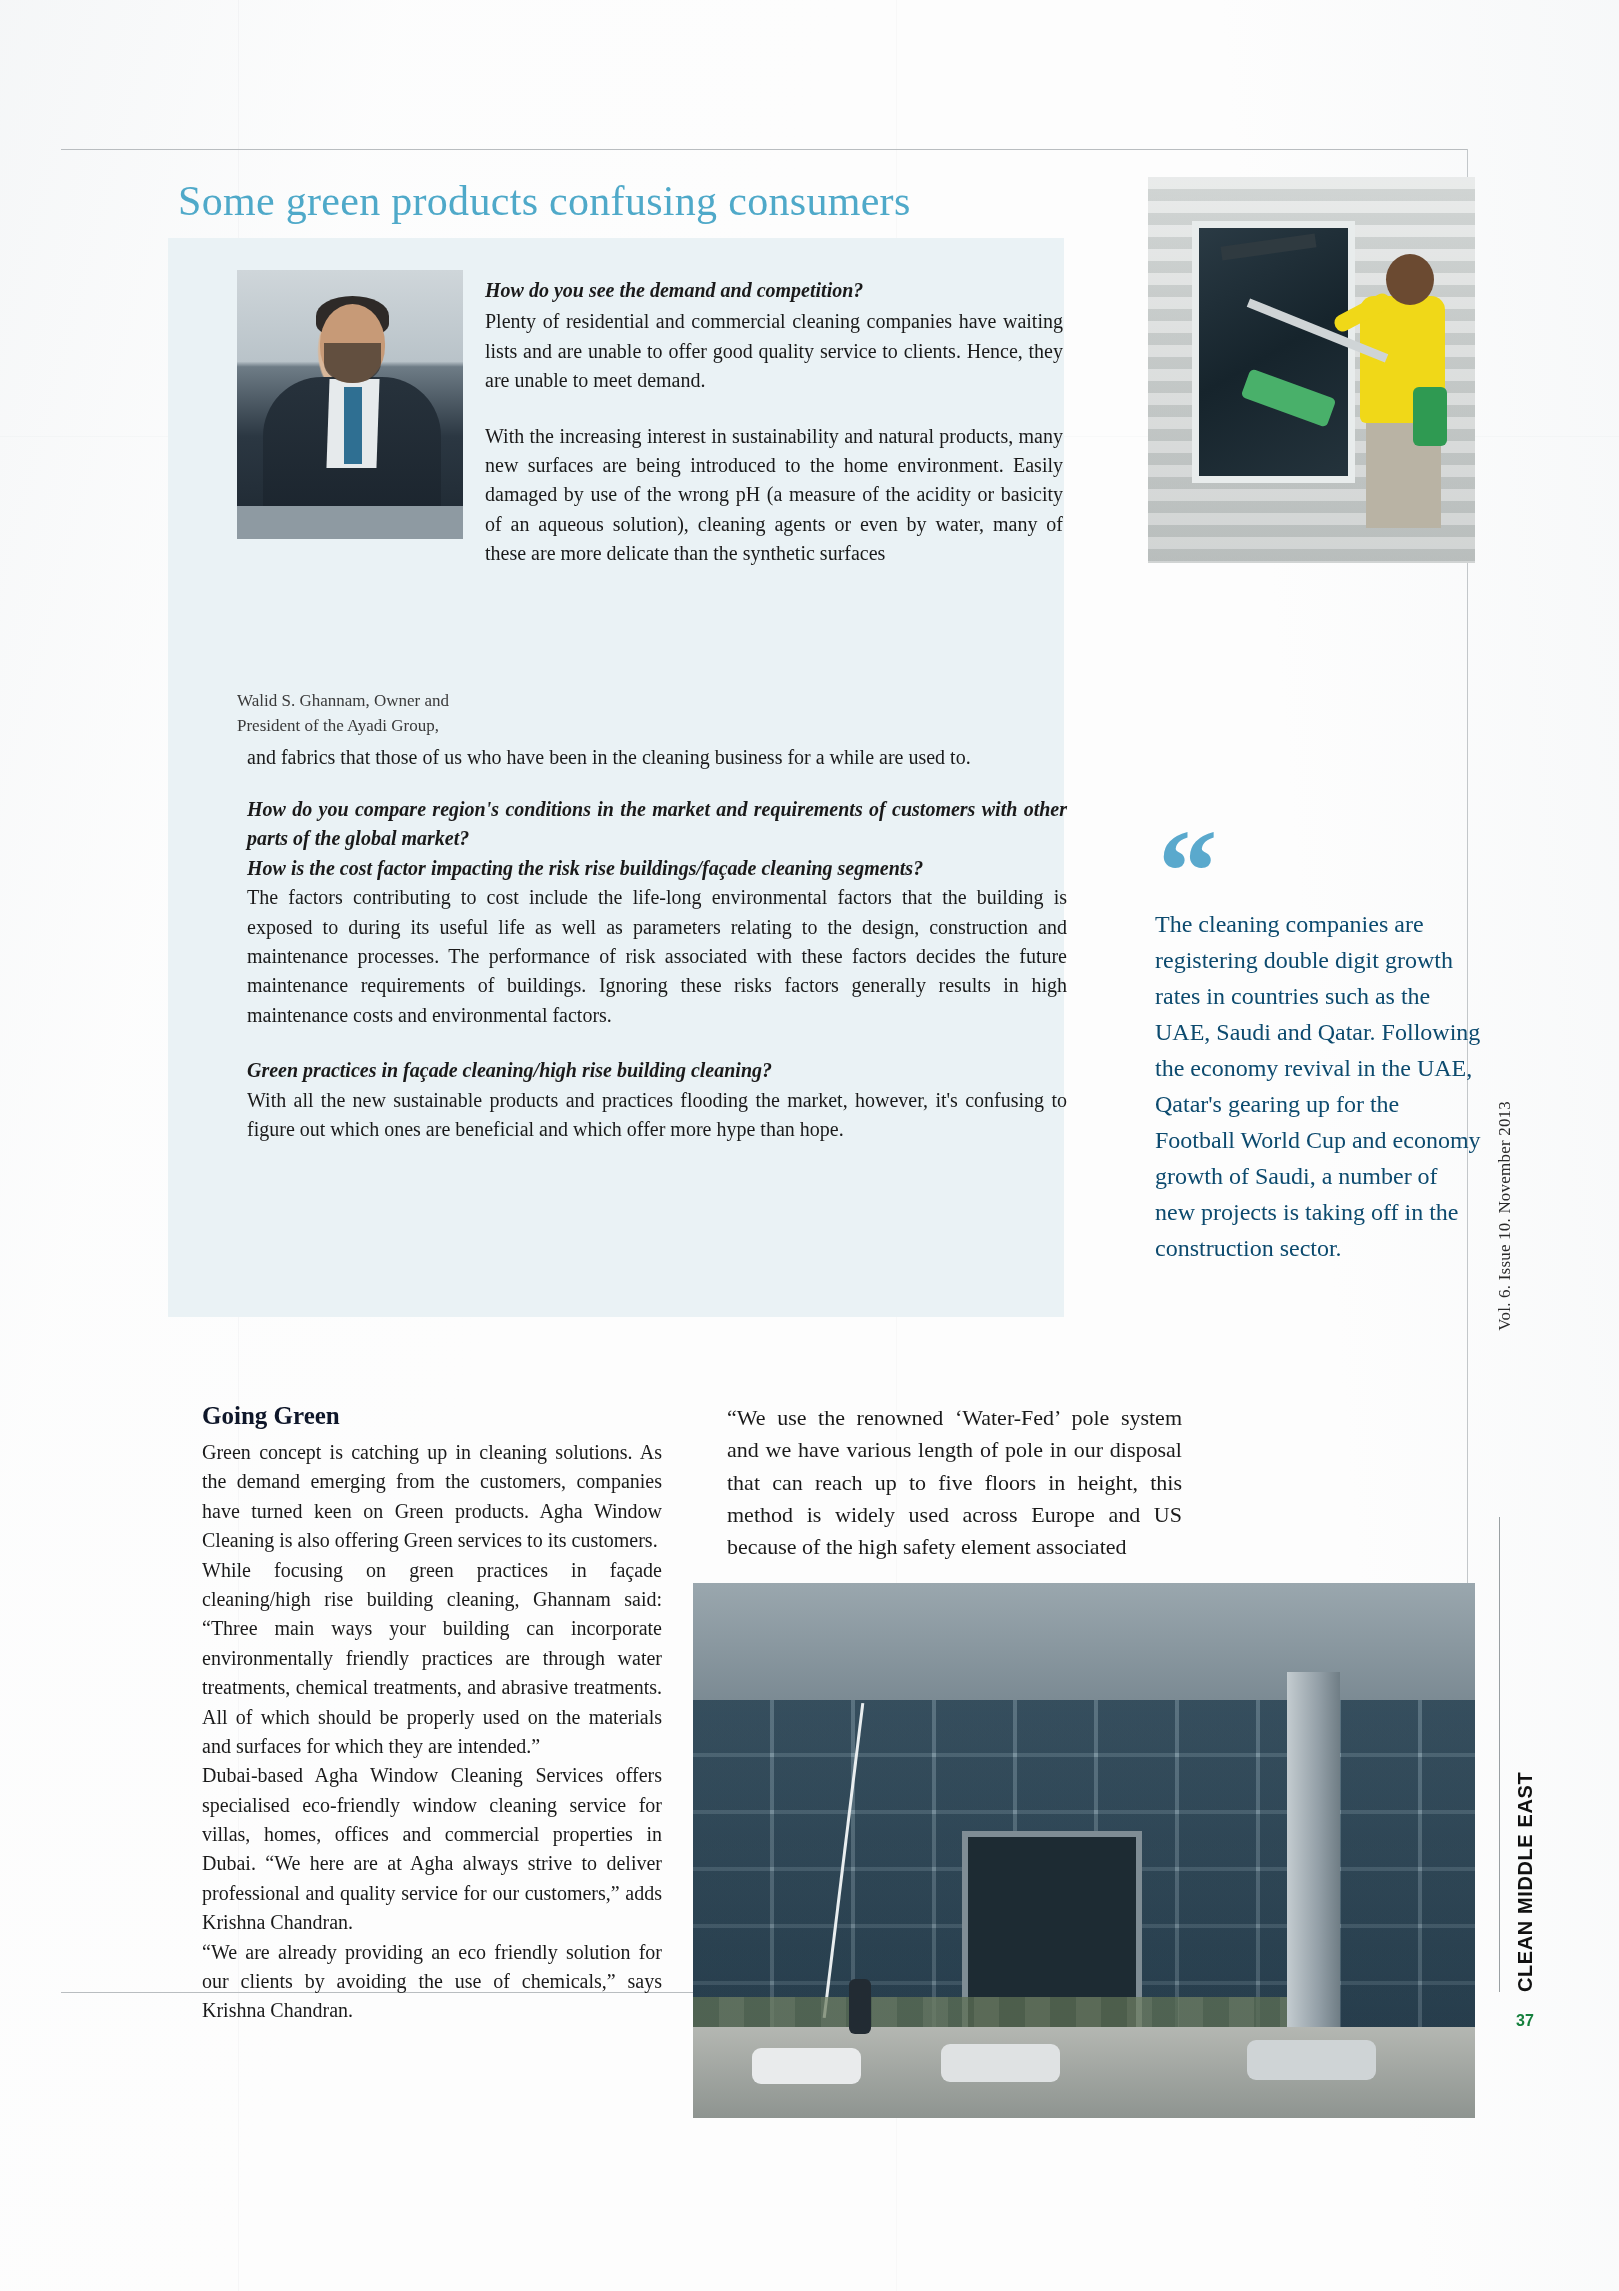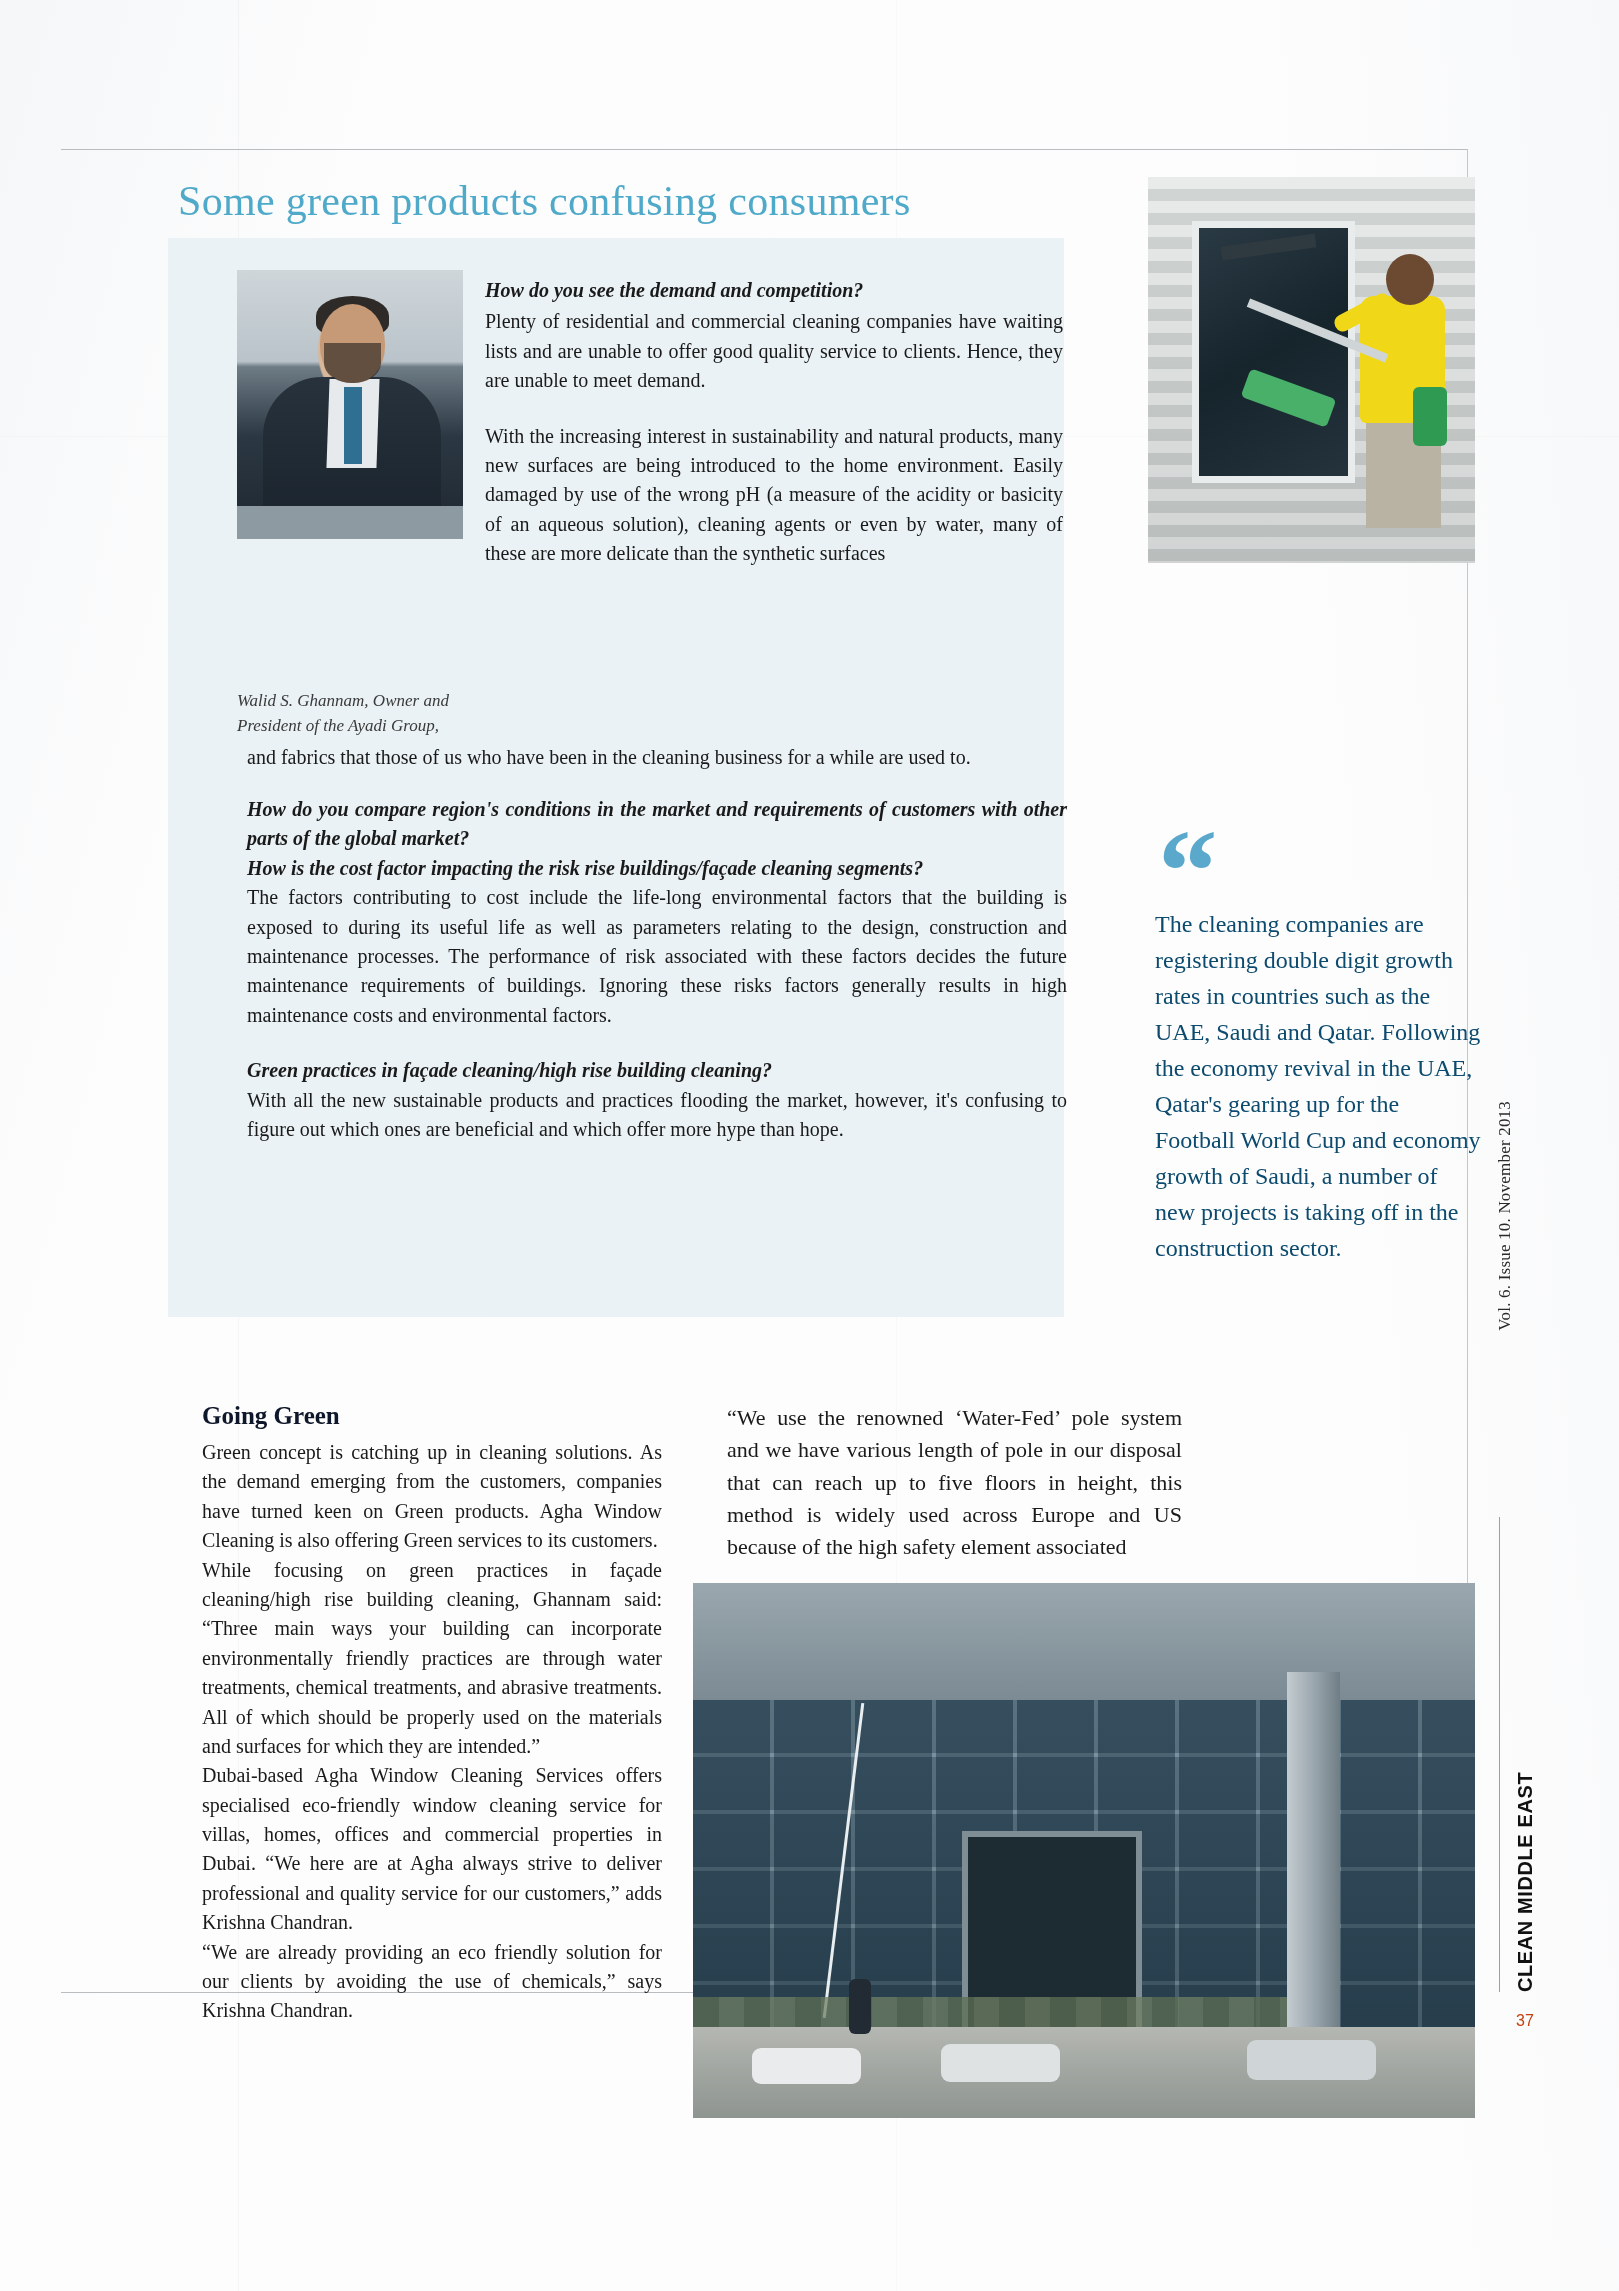--- a/index.html
+++ b/index.html
@@ -144,21 +144,20 @@
     background: #8e9aa2;
   }
 
   .caption {
     position: absolute;
     left: 176px;
     top: 540px;
     width: 228px;
     font-size: 17px;
     line-height: 1.45;
-    font-style: italic;
     color: #3a3a3a;
   }
 
   
   .qa {
     position: absolute;
     left: 424px;
     top: 127px;
     width: 582px;
     font-size: 20px;
@@ -442,21 +441,22 @@
     letter-spacing: 0.6px;
     color: #111;
     white-space: nowrap;
   }
   .page-no {
     position: absolute;
     left: 1455px;
     top: 1863px;
     font-family: "Liberation Sans", sans-serif;
     font-size: 16px;
-    color: #c2410c;
+    color: #15803d;
+    font-weight: bold;
   }
 </style>
 </head>
 <body>
 
 <div class="page-scan">
   <div class="scan-line" style="left:238px;top:0;width:1px;height:2292px;opacity:.35;"></div>
   <div class="scan-line" style="left:896px;top:0;width:1px;height:2292px;opacity:.25;"></div>
   <div class="scan-line" style="left:0;top:436px;width:1620px;height:1px;opacity:.22;"></div>
 </div>

